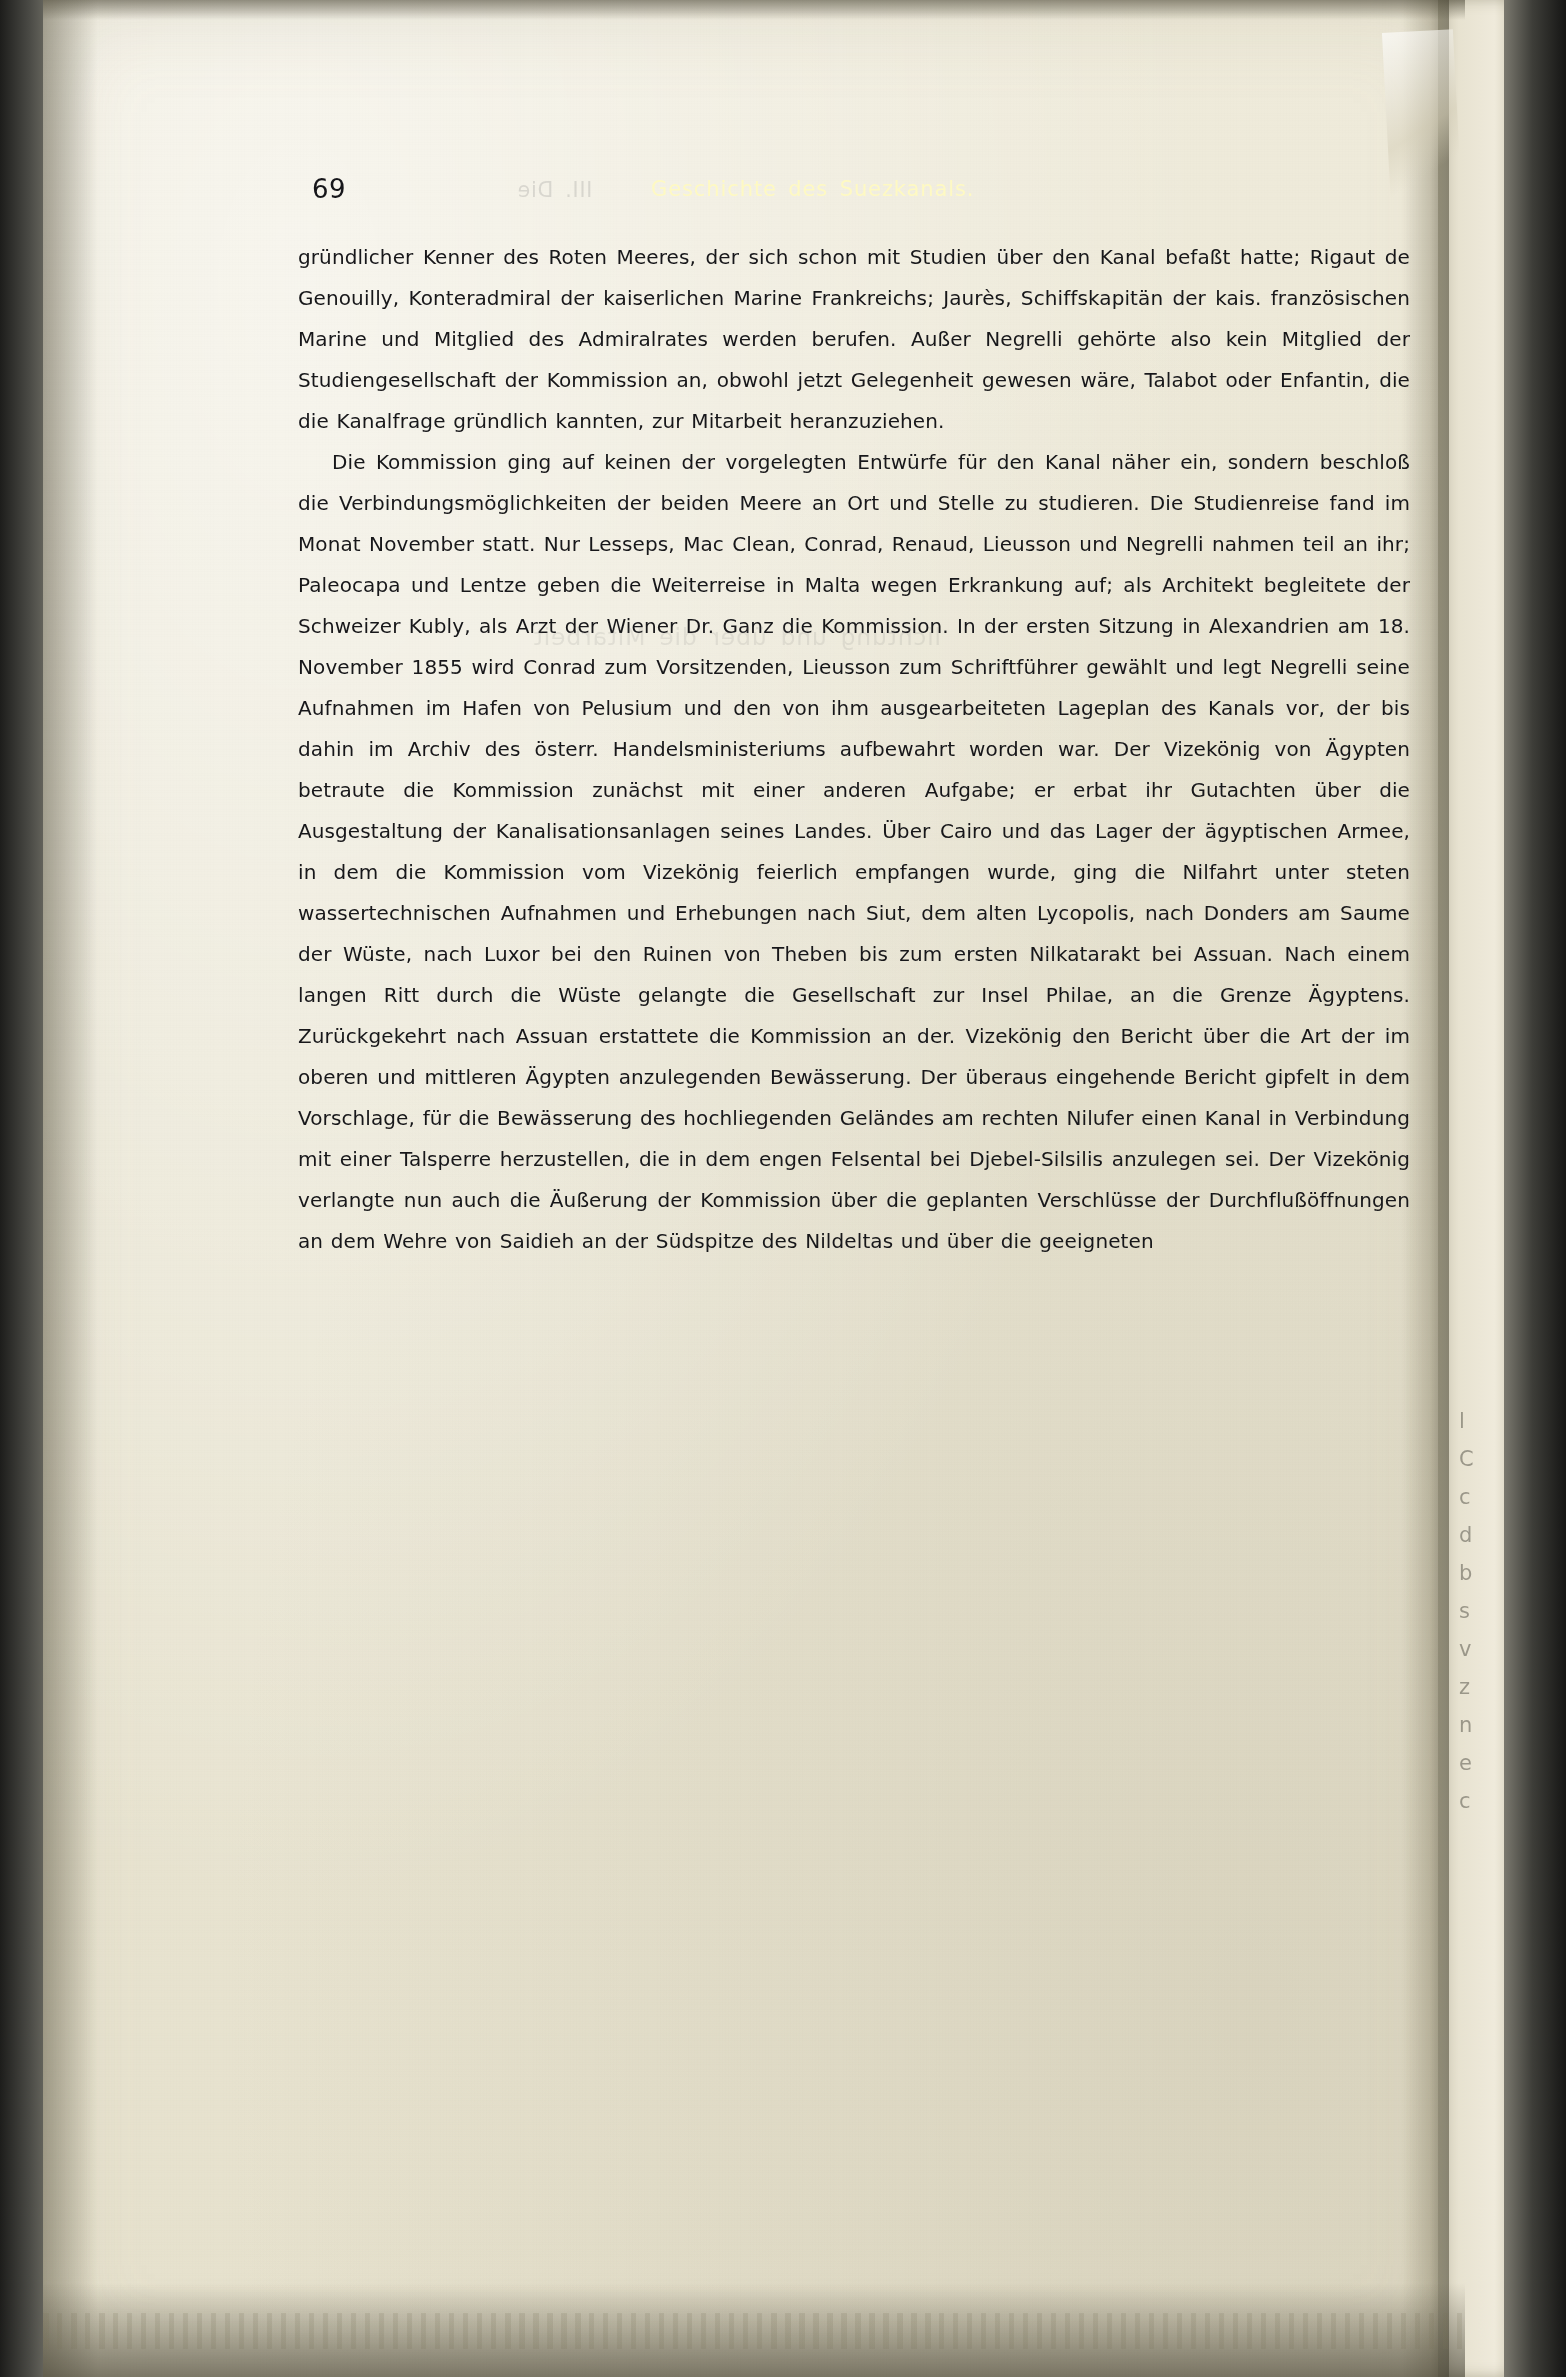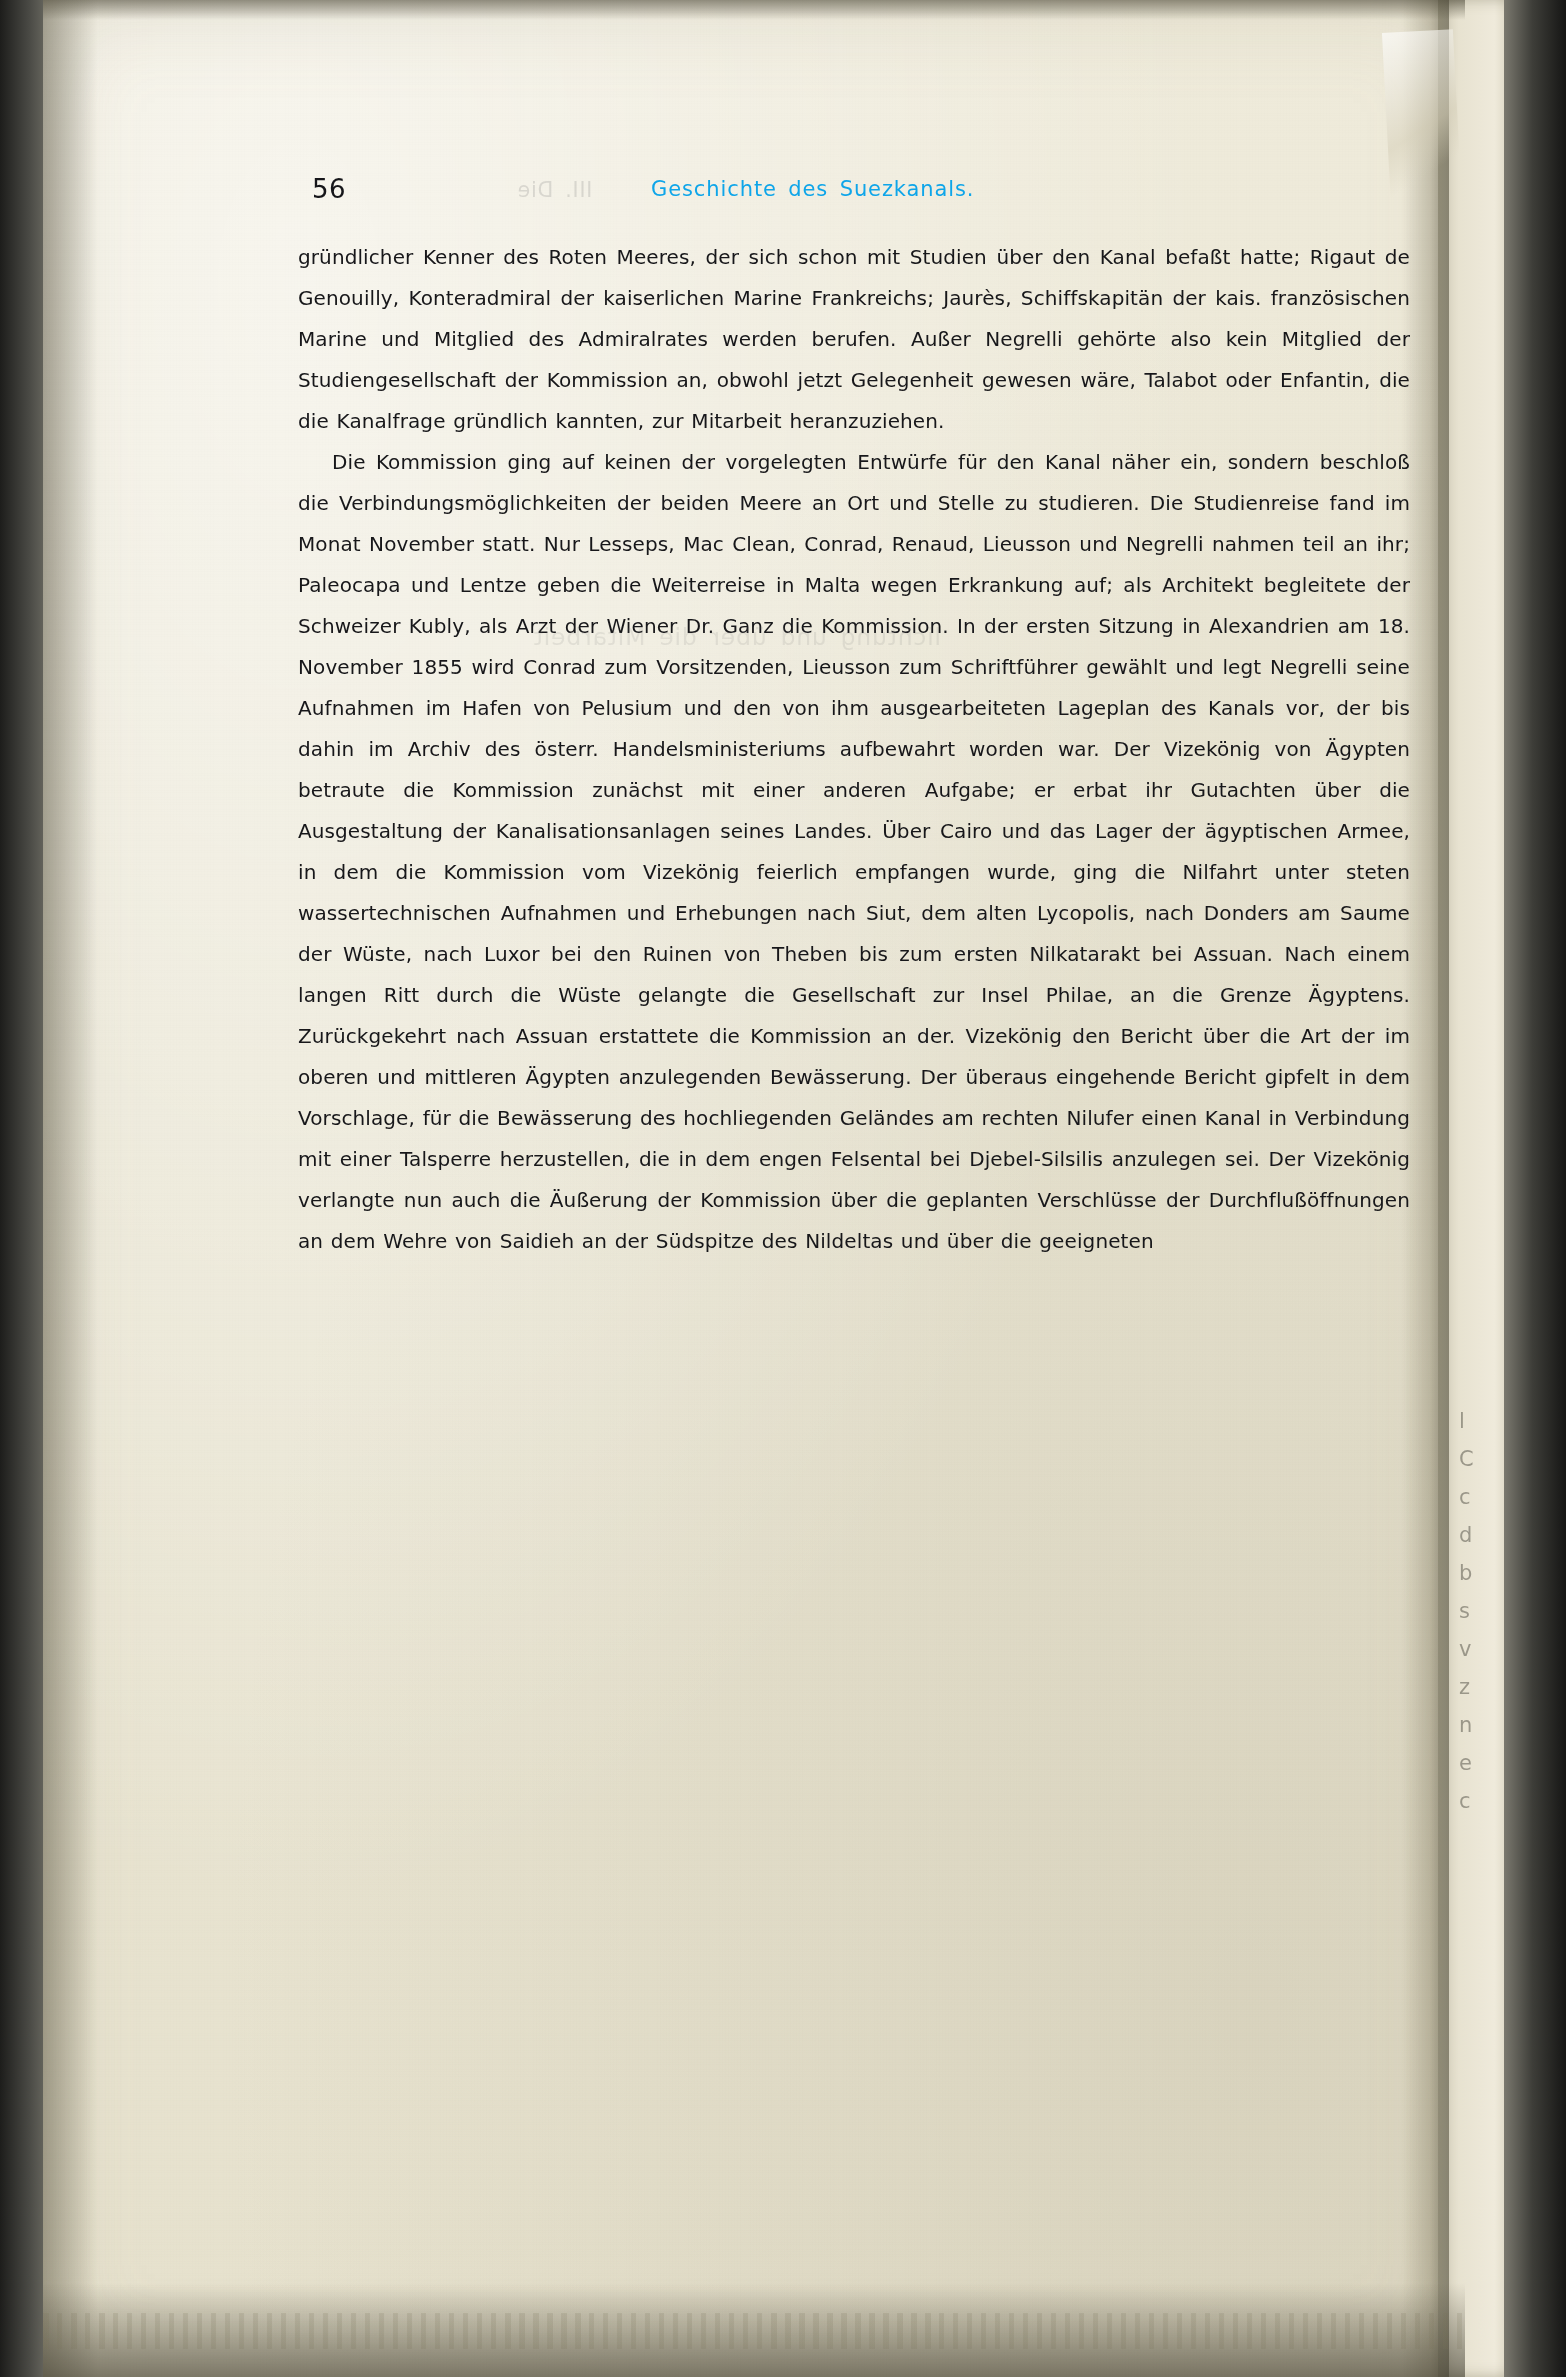--- a/index.html
+++ b/index.html
@@ -129,21 +129,21 @@
     font-size: 26px;
     color: #16161a;
     letter-spacing: 0.4px;
   }
   .head-title {
     position: absolute;
     left: 353px;
     top: 15.7px;
     font-family: "DejaVu Sans", sans-serif;
     font-size: 21px;
-    color: #0ea5e9;
+    color: #fef9c3;
     letter-spacing: 0.9px;
     word-spacing: 3.9px;
   }
   
   .showthrough {
     position: absolute;
     left: 219px;
     top: 17px;
     font-size: 20.4px;
     color: rgba(120,120,120,0.22);
@@ -226,21 +226,21 @@
 
   <div class="edge-top"></div>
   <div class="edge-left"></div>
   <div class="edge-bottom"></div>
   <div class="crease"></div>
   <div class="deckle"></div>
 
   <div class="content">
 
     <div class="running-head">
-      <div class="folio">56</div>
+      <div class="folio">69</div>
       <div class="showthrough">III. Die</div>
       <div class="head-title">Geschichte des Suezkanals.</div>
     </div>
 
     <div class="showthrough-2">lichtung und über die Mitarbeit</div>
 
     <div class="body-text">
       <p>gründlicher Kenner des Roten Meeres, der sich schon mit Studien über den Kanal befaßt hatte; Rigaut de Genouilly, Konteradmiral der kaiserlichen Marine Frankreichs; Jaurès, Schiffskapitän der kais. französischen Marine und Mitglied des Admiralrates werden berufen. Außer Negrelli gehörte also kein Mitglied der Studiengesellschaft der Kommission an, obwohl jetzt Gelegenheit gewesen wäre, Talabot oder Enfantin, die die Kanalfrage gründlich kannten, zur Mitarbeit heranzuziehen.</p>
       <p class="indent">Die Kommission ging auf keinen der vorgelegten Entwürfe für den Kanal näher ein, sondern beschloß die Verbindungsmöglichkeiten der beiden Meere an Ort und Stelle zu studieren. Die Studienreise fand im Monat November statt. Nur Lesseps, Mac Clean, Conrad, Renaud, Lieusson und Negrelli nahmen teil an ihr; Paleocapa und Lentze geben die Weiterreise in Malta wegen Erkrankung auf; als Architekt begleitete der Schweizer Kubly, als Arzt der Wiener Dr. Ganz die Kommission. In der ersten Sitzung in Alexandrien am 18. November 1855 wird Conrad zum Vorsitzenden, Lieusson zum Schriftführer gewählt und legt Negrelli seine Aufnahmen im Hafen von Pelusium und den von ihm ausgearbeiteten Lageplan des Kanals vor, der bis dahin im Archiv des österr. Handelsministeriums aufbewahrt worden war. Der Vizekönig von Ägypten betraute die Kommission zunächst mit einer anderen Aufgabe; er erbat ihr Gutachten über die Ausgestaltung der Kanalisationsanlagen seines Landes. Über Cairo und das Lager der ägyptischen Armee, in dem die Kommission vom Vizekönig feierlich empfangen wurde, ging die Nilfahrt unter steten wassertechnischen Aufnahmen und Erhebungen nach Siut, dem alten Lycopolis, nach Donders am Saume der Wüste, nach Luxor bei den Ruinen von Theben bis zum ersten Nilkatarakt bei Assuan. Nach einem langen Ritt durch die Wüste gelangte die Gesellschaft zur Insel Philae, an die Grenze Ägyptens. Zurückgekehrt nach Assuan erstattete die Kommission an der. Vizekönig den Bericht über die Art der im oberen und mittleren Ägypten anzulegenden Bewässerung. Der überaus eingehende Bericht gipfelt in dem Vorschlage, für die Bewässerung des hochliegenden Geländes am rechten Nilufer einen Kanal in Verbindung mit einer Talsperre herzustellen, die in dem engen Felsental bei Djebel-Silsilis anzulegen sei. Der Vizekönig verlangte nun auch die Äußerung der Kommission über die geplanten Verschlüsse der Durchflußöffnungen an dem Wehre von Saidieh an der Südspitze des Nildeltas und über die geeigneten</p>
     </div>

